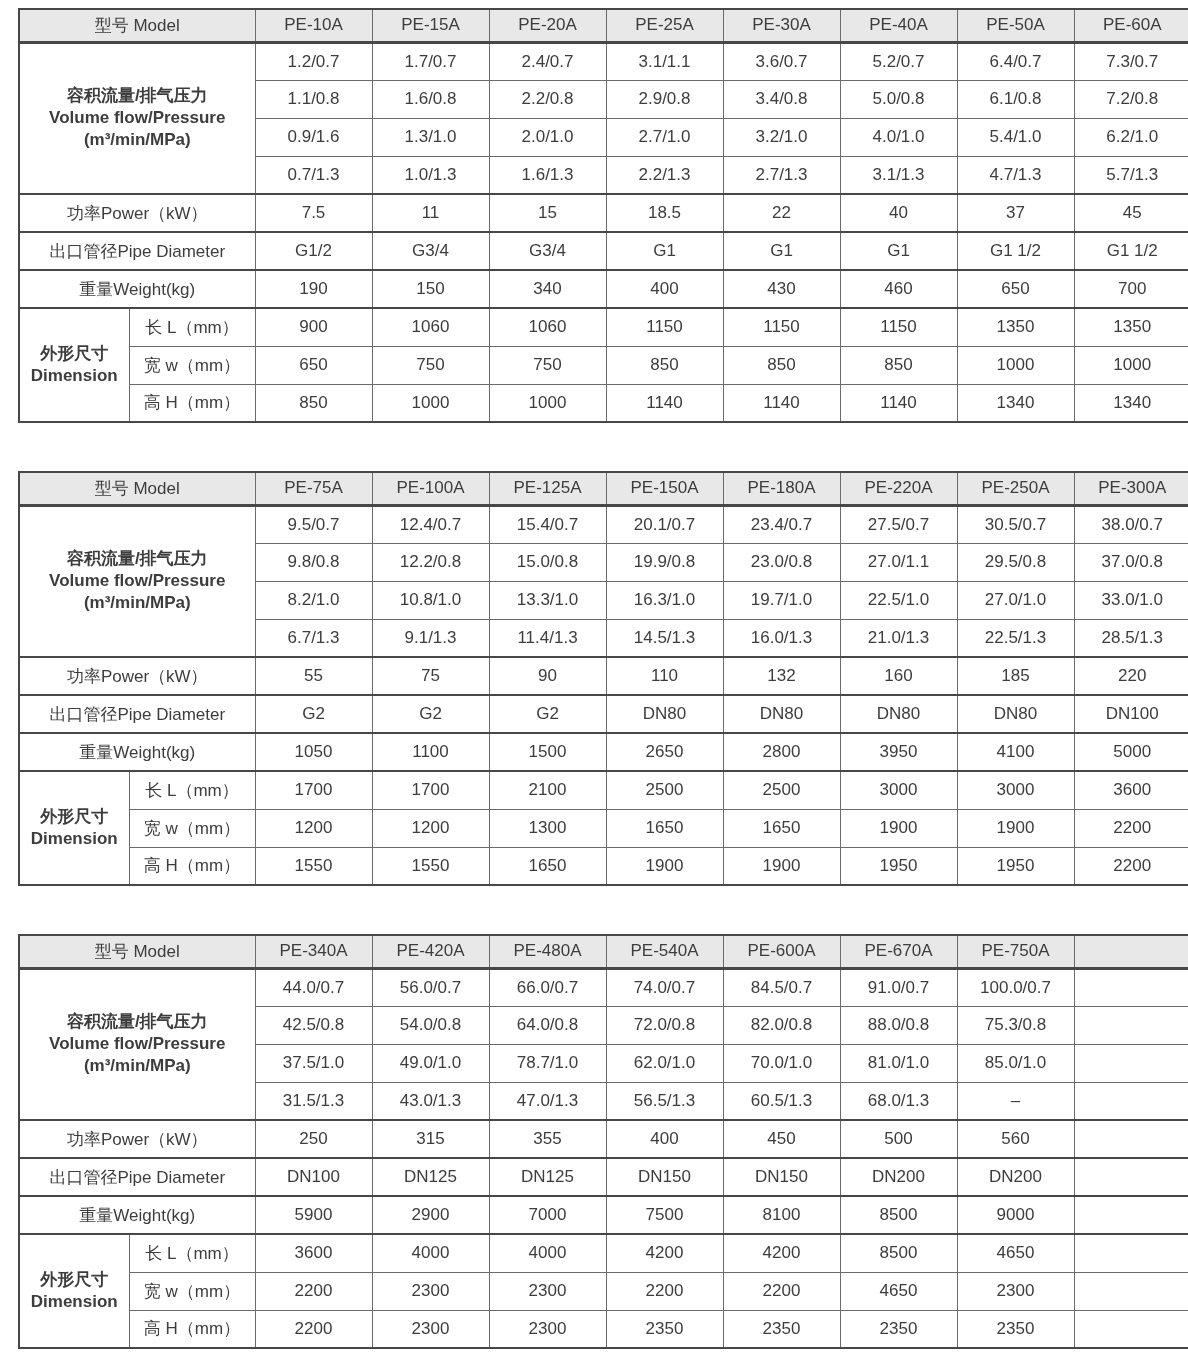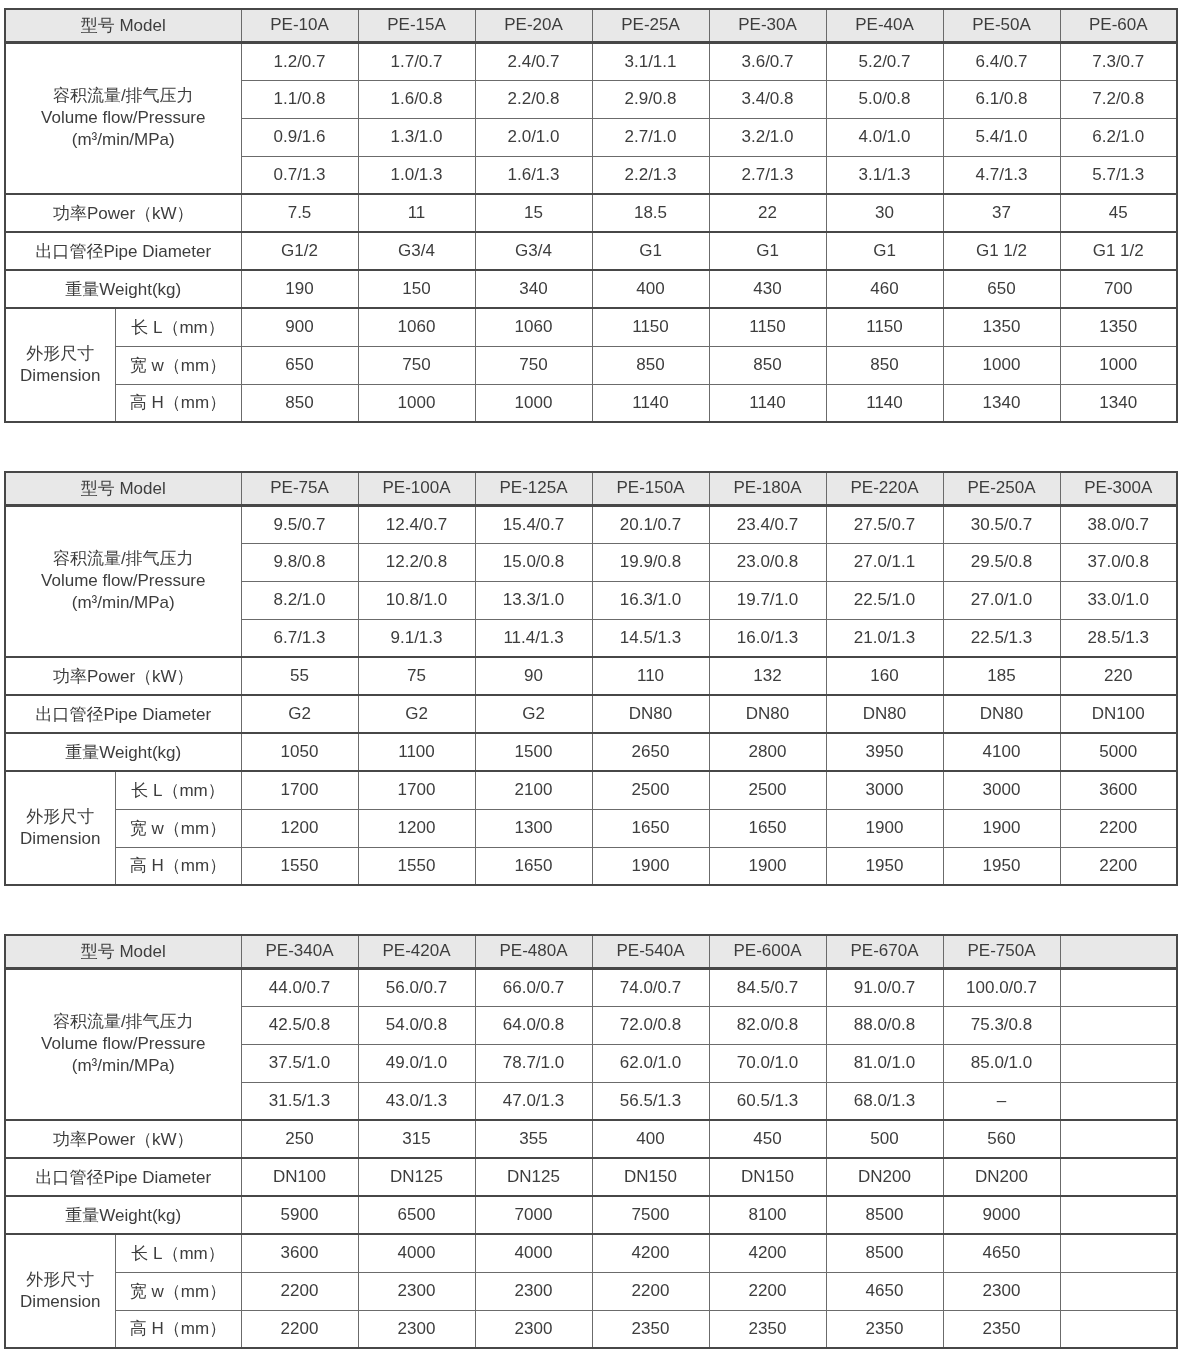--- a/index.html
+++ b/index.html
@@ -6,21 +6,21 @@
   html, body {
     margin: 0;
     padding: 0;
     background: #ffffff;
     font-family: "Liberation Sans", sans-serif;
     color: #3d3d3d;
   }
   .page {
     width: 1188px;
     min-height: 1359px;
-    padding: 8px 8px 0 4px;
+    padding: 8px 8px 0 18px;
     background: #ffffff;
   }
   table.spec {
     border-collapse: collapse;
     table-layout: fixed;
     width: 1172px;
     margin: 0 0 48px 0;
     border: 2px solid #474747;
   }
   table.spec:last-child { margin-bottom: 0; }
@@ -40,21 +40,21 @@
     background: #e8e8e8;
     height: 33px;
     border-bottom: 3px solid #474747;
   }
   
   table.spec tbody.section > tr:first-child > th,
   table.spec tbody.section > tr:first-child > td {
     border-top: 2px solid #474747;
   }
   .multiline { line-height: 1.32; white-space: normal; }
-  .multiline div { white-space: normal; }
+  .multiline div { white-space: normal; font-weight: bold; }
 </style>
 </head>
 <body>
 
 <div class="page">
   <div id="tables-root">
       <table class="spec">
         <colgroup>
           <col style="width: 110px;">
           <col style="width: 126px;">
@@ -128,21 +128,21 @@
           </tr>
         </tbody>
         <tbody class="section">
           <tr>
             <td colspan="2">功率Power（kW）</td>
             <td>7.5</td>
             <td>11</td>
             <td>15</td>
             <td>18.5</td>
             <td>22</td>
-            <td>30</td>
+            <td>40</td>
             <td>37</td>
             <td>45</td>
           </tr>
         </tbody>
         <tbody class="section">
           <tr>
             <td colspan="2">出口管径Pipe Diameter</td>
             <td>G1/2</td>
             <td>G3/4</td>
             <td>G3/4</td>
@@ -454,21 +454,21 @@
             <td>DN150</td>
             <td>DN200</td>
             <td>DN200</td>
             <td></td>
           </tr>
         </tbody>
         <tbody class="section">
           <tr>
             <td colspan="2">重量Weight(kg)</td>
             <td>5900</td>
-            <td>6500</td>
+            <td>2900</td>
             <td>7000</td>
             <td>7500</td>
             <td>8100</td>
             <td>8500</td>
             <td>9000</td>
             <td></td>
           </tr>
         </tbody>
         <tbody class="section">
           <tr>

